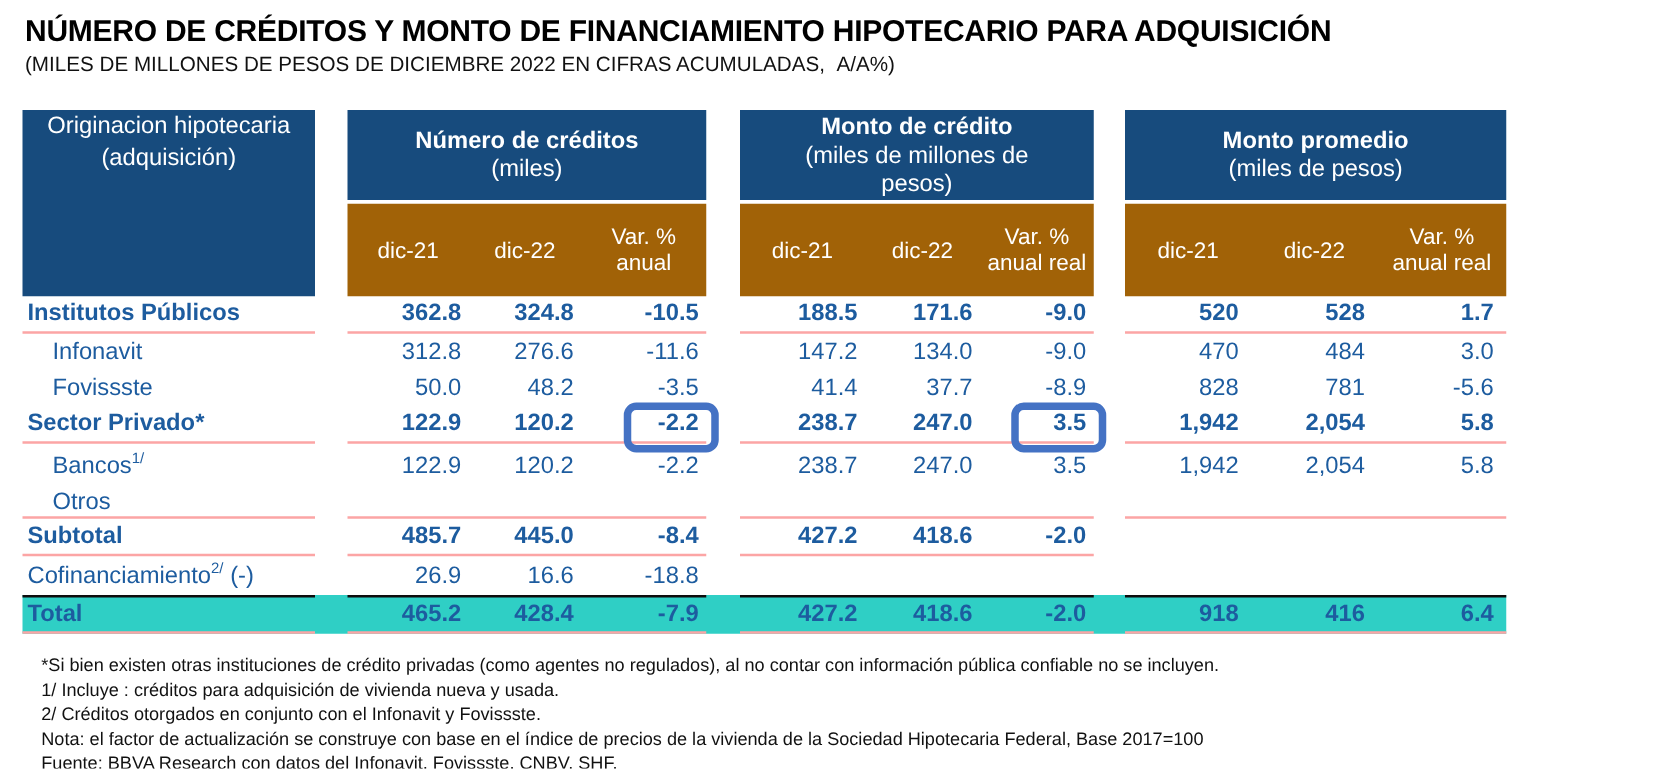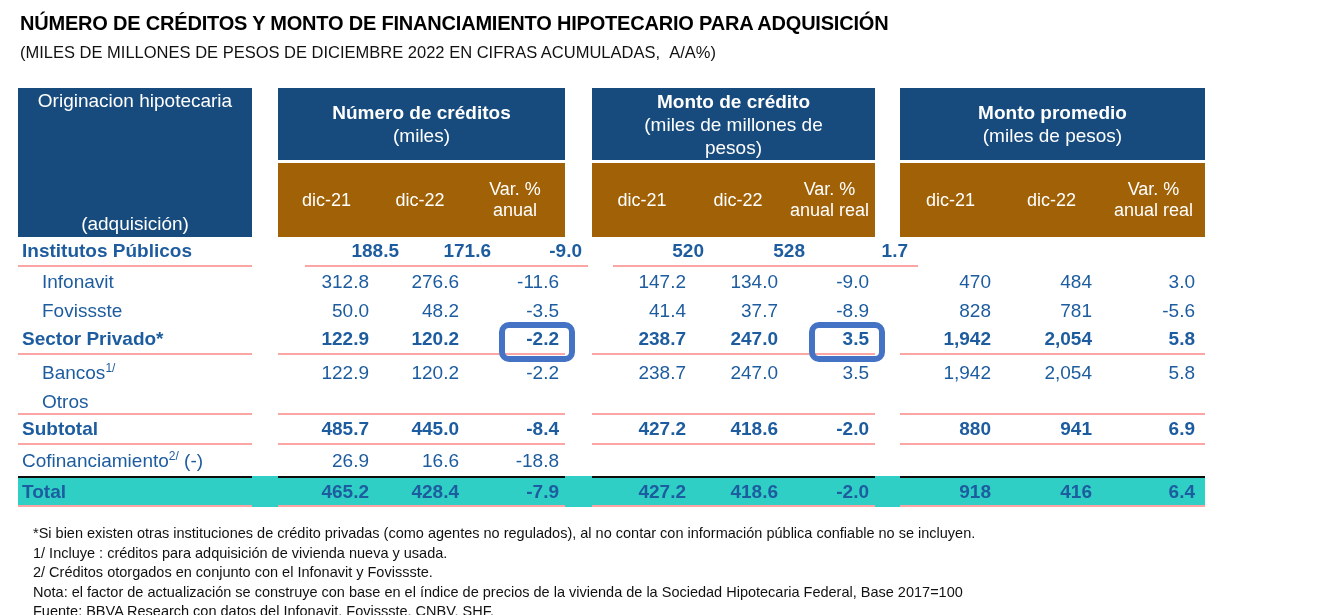--- a/index.html
+++ b/index.html
@@ -1,34 +1,34 @@
 <!DOCTYPE html>
 <html><head>
 <meta charset="utf-8">
 <style>
   html,body{margin:0;padding:0;background:#fff;}
   body{width:1341px;height:615px;font-family:"Liberation Sans",sans-serif;}
   .page{position:relative;width:1341px;height:615px;background:#fff;overflow:hidden;}
 
-  .title{position:absolute;left:20px;top:12px;font-size:20px;font-weight:bold;color:#000;letter-spacing:-0.2px;white-space:nowrap;}
+  .title{position:absolute;left:20px;top:12px;font-size:24px;font-weight:bold;color:#000;letter-spacing:-0.2px;white-space:nowrap;}
   .subtitle{position:absolute;left:20px;top:43px;font-size:16.5px;color:#111;white-space:nowrap;}
 
   .tbl{position:absolute;left:18px;top:88px;width:1187px;}
 
   
   .lab{width:234px;}
   .gap1{width:26px;} .gap2{width:27px;} .gap3{width:25px;}
   .g2{width:287px;} .g3{width:283px;} .g4{width:305px;}
   .g2 .c1{width:97px;}  .g2 .c2{width:90px;}  .g2 .c3{width:100px;}
   .g3 .c1{width:100px;} .g3 .c2{width:92px;}  .g3 .c3{width:91px;}
   .g4 .c1{width:101px;} .g4 .c2{width:101px;} .g4 .c3{width:103px;}
 
   
   .hrow{display:flex;}
-  .lhead{height:149px;background:#174B7D;color:#fff;display:flex;flex-direction:column;justify-content:space-between;text-align:center;font-size:19px;line-height:26px;box-sizing:border-box;}
+  .lhead{height:149px;background:#174B7D;color:#fff;display:flex;flex-direction:column;justify-content:flex-start;text-align:center;font-size:19px;line-height:26px;box-sizing:border-box;}
   .ghead{display:flex;flex-direction:column;height:149px;}
   .gtitle{height:72px;background:#174B7D;color:#fff;display:flex;flex-direction:column;justify-content:center;text-align:center;font-size:19px;line-height:23px;padding:0 26px;box-sizing:border-box;}
   .gtitle .t{font-weight:bold;}
   .gdiv{height:3px;background:#fff;}
   .gsub{height:74px;background:#a16207;display:flex;}
   .sc{display:flex;align-items:center;justify-content:center;color:#fff;font-size:18px;box-sizing:border-box;text-align:center;}
   .sc.var{flex-direction:column;line-height:21px;}
 
   
   .trow{display:flex;height:30px;}
@@ -115,20 +115,25 @@
         </div>
       </div>
     </div>
 
     <div id="tbody">
         <div class="trow" style="height: 30px;">
           <div class="seg lab bb">
             <span class="rlabel b">Institutos Públicos</span>
           </div>
           <div class="gap1"></div>
+          <div class="seg g2 bb">
+            <div class="cell c1 b">362.8</div>
+            <div class="cell c2 b">324.8</div>
+            <div class="cell c3 b">-10.5</div>
+          </div>
           <div class="gap2"></div>
           <div class="seg g3 bb">
             <div class="cell c1 b">188.5</div>
             <div class="cell c2 b">171.6</div>
             <div class="cell c3 b">-9.0</div>
           </div>
           <div class="gap3"></div>
           <div class="seg g4 bb">
             <div class="cell c1 b">520</div>
             <div class="cell c2 b">528</div>
@@ -260,25 +265,20 @@
             <div class="cell c2 b">445.0</div>
             <div class="cell c3 b">-8.4</div>
           </div>
           <div class="gap2"></div>
           <div class="seg g3 bb">
             <div class="cell c1 b">427.2</div>
             <div class="cell c2 b">418.6</div>
             <div class="cell c3 b">-2.0</div>
           </div>
           <div class="gap3"></div>
-          <div class="seg g4 bb">
-            <div class="cell c1 b">880</div>
-            <div class="cell c2 b">941</div>
-            <div class="cell c3 b">6.9</div>
-          </div>
         </div>
         <div class="trow" style="height: 31px;">
           <div class="seg lab">
             <span class="rlabel">Cofinanciamiento<sup>2/</sup> (-)</span>
           </div>
           <div class="gap1"></div>
           <div class="seg g2">
             <div class="cell c1">26.9</div>
             <div class="cell c2">16.6</div>
             <div class="cell c3">-18.8</div>

